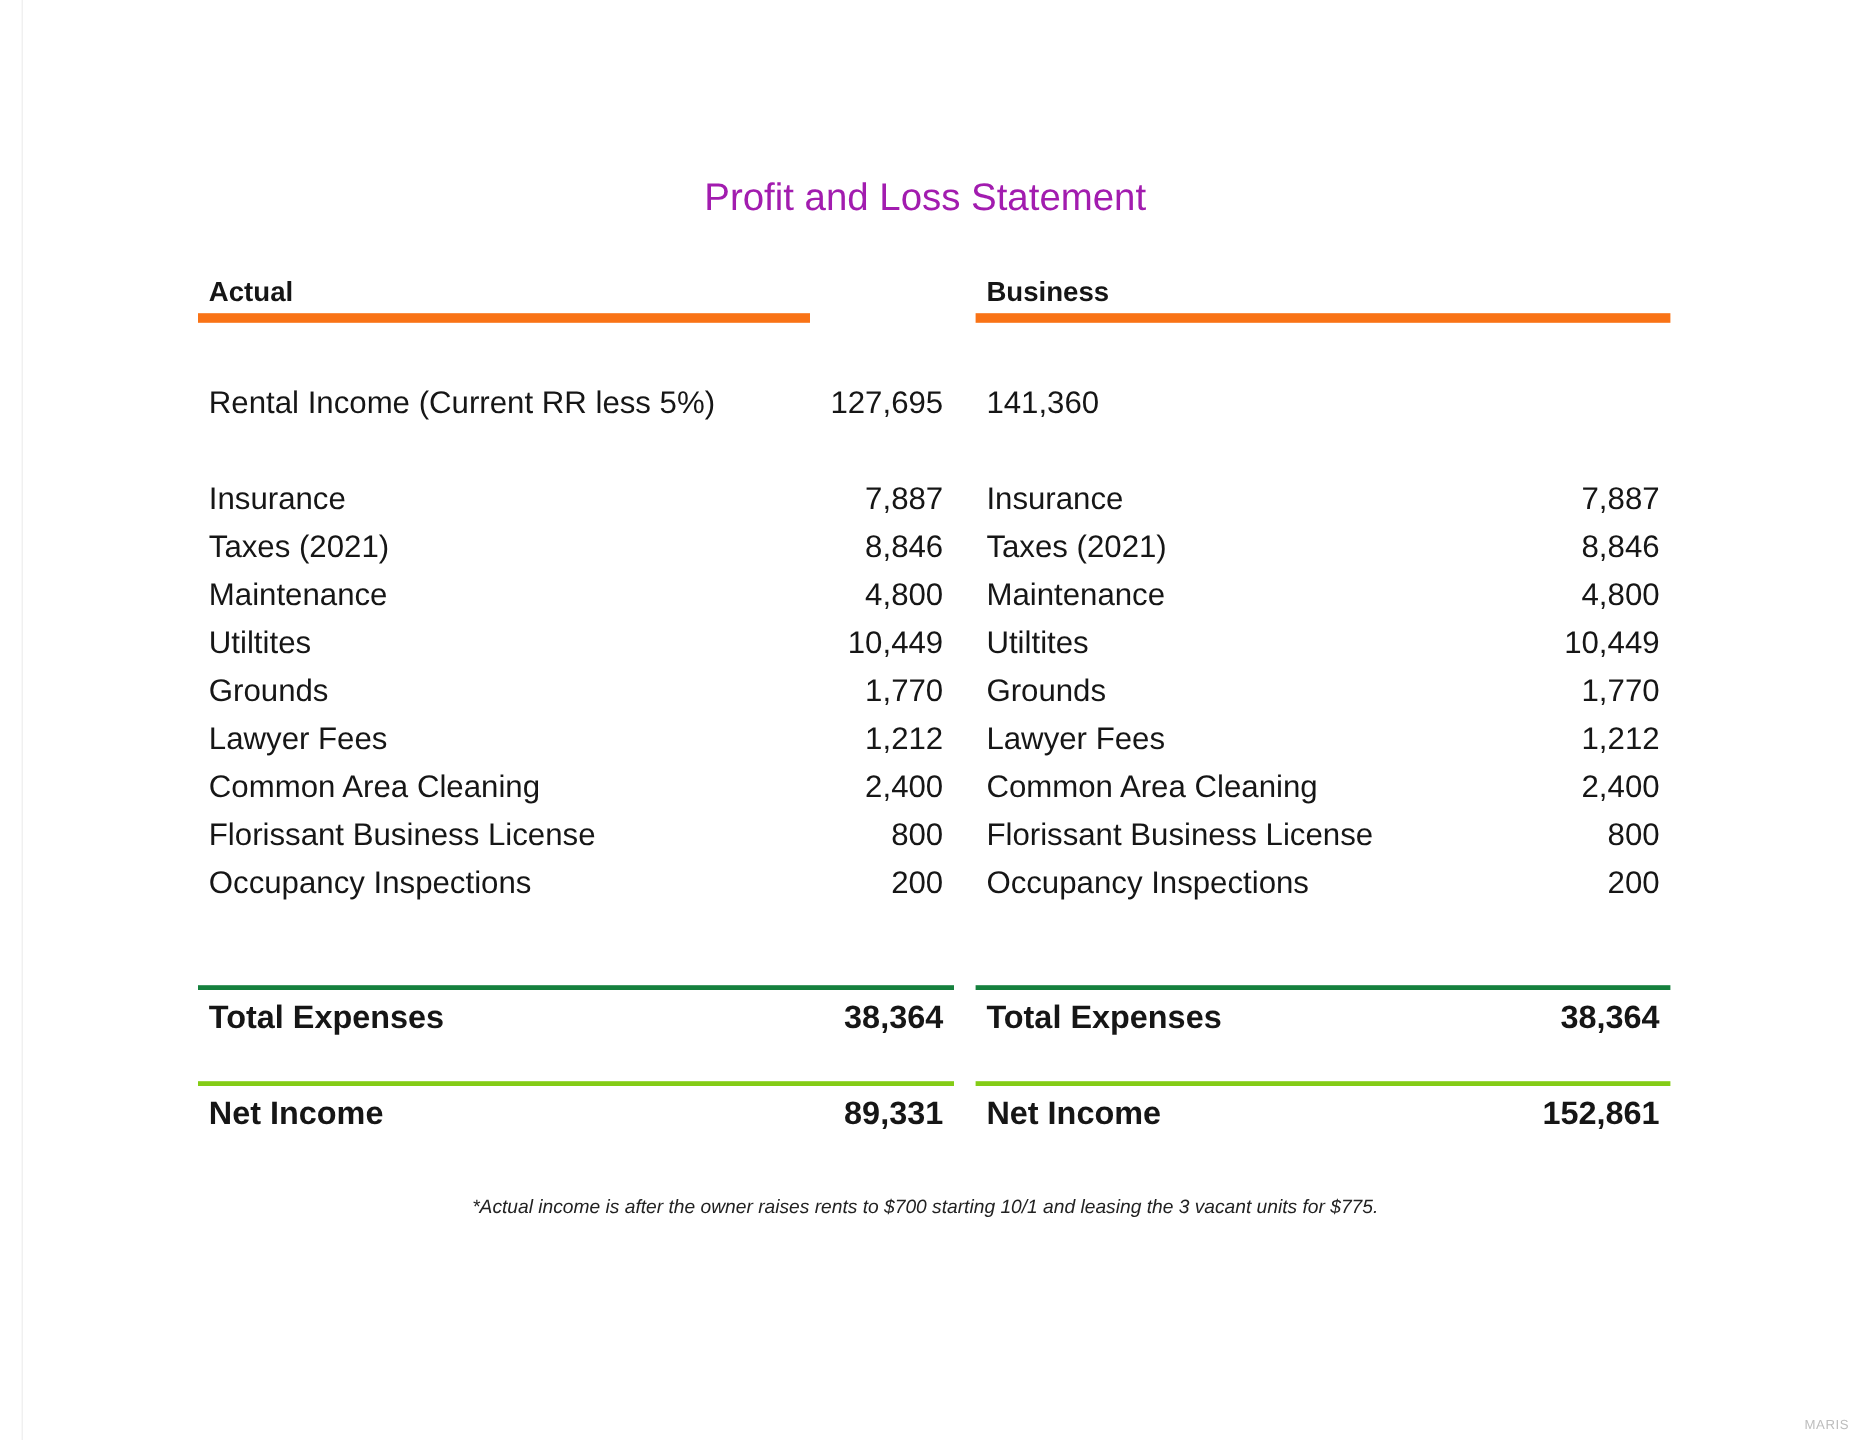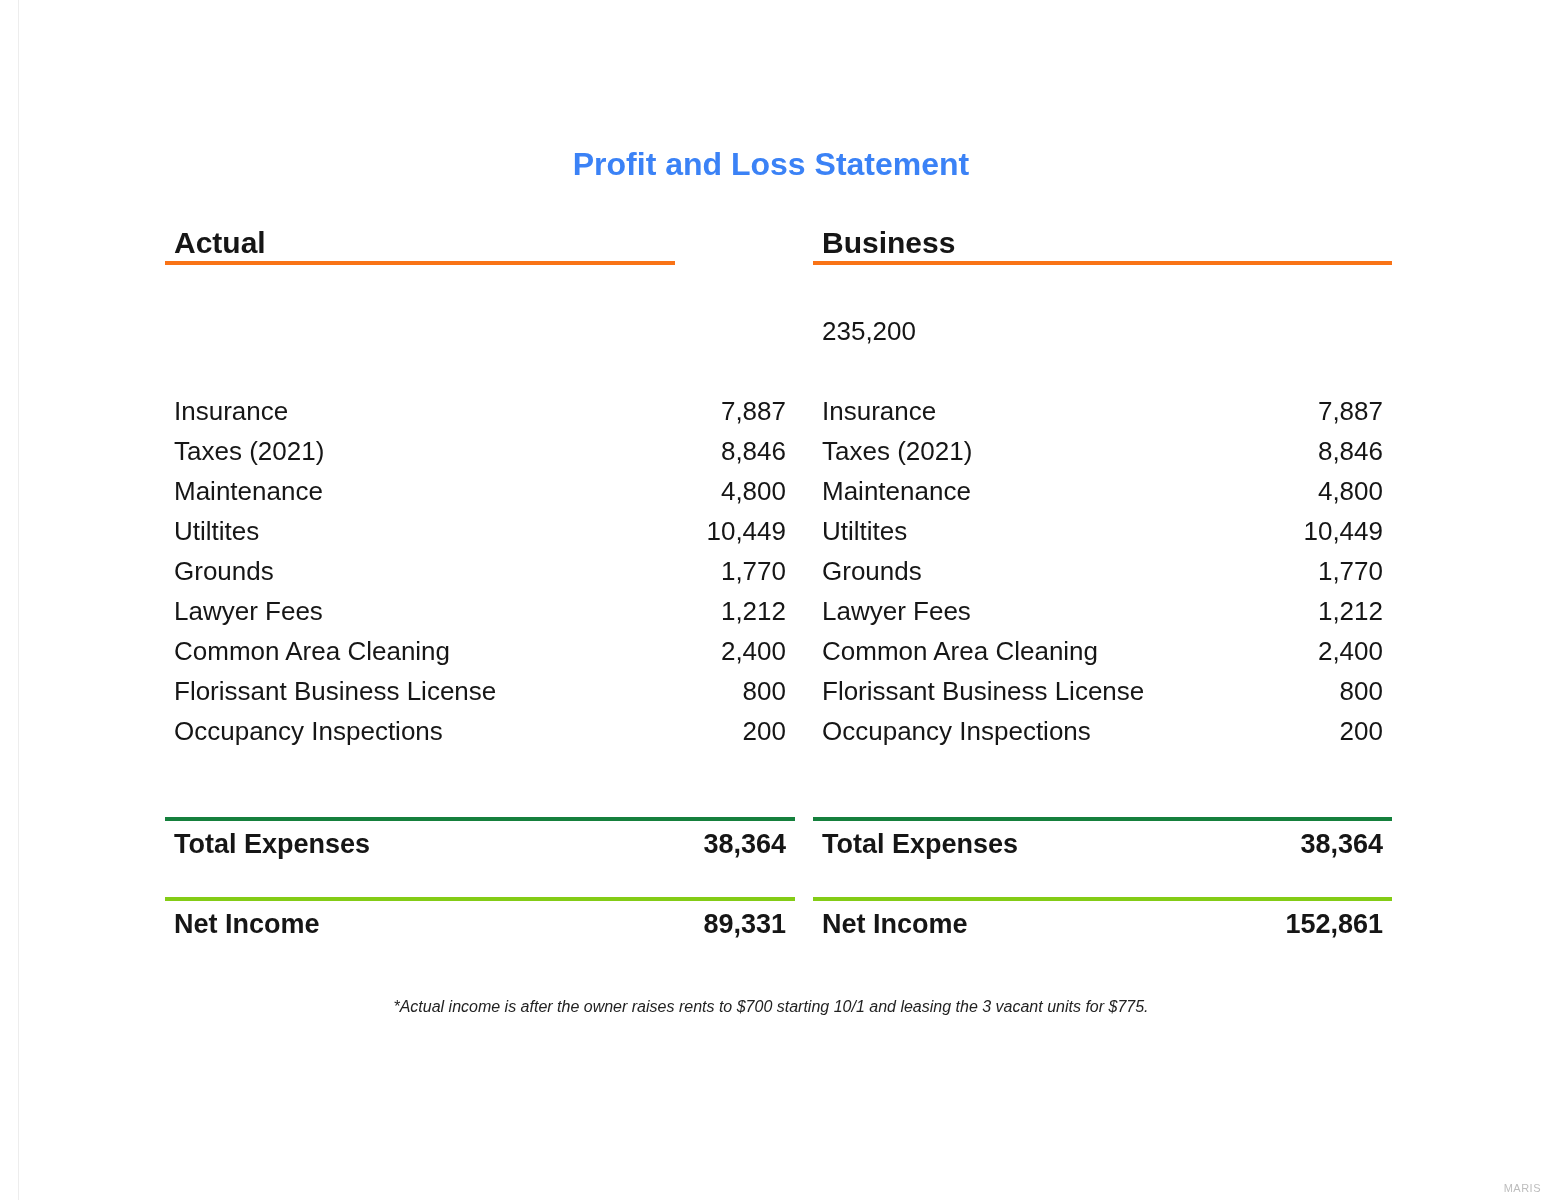--- a/index.html
+++ b/index.html
@@ -24,39 +24,39 @@
     background: #ededed;
   }
   .doc-title {
     position: absolute;
     top: 146px;
     left: 0;
     width: 100%;
     text-align: center;
     font-size: 32px;
     line-height: 36px;
-    font-weight: bold;
-    color: #3b82f6;
+    font-weight: normal;
+    color: #a21caf;
   }
   .section {
     position: absolute;
     top: 228px;
     box-sizing: border-box;
   }
   #section-left  { left: 165px; width: 630px; }
   #section-right { left: 813px; width: 579px; }
 
   .sec-header {
     box-sizing: border-box;
-    font-size: 30px;
+    font-size: 23px;
     line-height: 30px;
     font-weight: bold;
     padding-left: 9px;
     padding-bottom: 3px;
-    border-bottom: 4px solid #f97316;
+    border-bottom: 8px solid #f97316;
   }
   #section-left  .sec-header { width: 510px; }
   #section-right .sec-header { width: 579px; }
 
   .income-block {
     margin-top: 46px;
     height: 80px;
   }
   .row {
     display: flex;
@@ -113,20 +113,24 @@
 <body>
 
 <div class="page-edge"></div>
 
 <div class="doc-title">Profit and Loss Statement</div>
 
 <div class="section" id="section-left">
   <div class="sec-header">Actual</div>
 
   <div class="income-block">
+    <div class="row">
+      <span>Rental Income (Current RR less 5%)</span>
+      <span>127,695</span>
+    </div>
   </div>
 
   <div>
     <div class="row">
       <span>Insurance</span>
       <span>7,887</span>
     </div>
     <div class="row">
       <span>Taxes (2021)</span>
       <span>8,846</span>
@@ -174,21 +178,21 @@
       <span>89,331</span>
     </div>
   </div>
 </div>
 
 <div class="section" id="section-right">
   <div class="sec-header">Business</div>
 
   <div class="income-block">
     <div class="row">
-      <span>235,200</span>
+      <span>141,360</span>
     </div>
   </div>
 
   <div>
     <div class="row">
       <span>Insurance</span>
       <span>7,887</span>
     </div>
     <div class="row">
       <span>Taxes (2021)</span>

